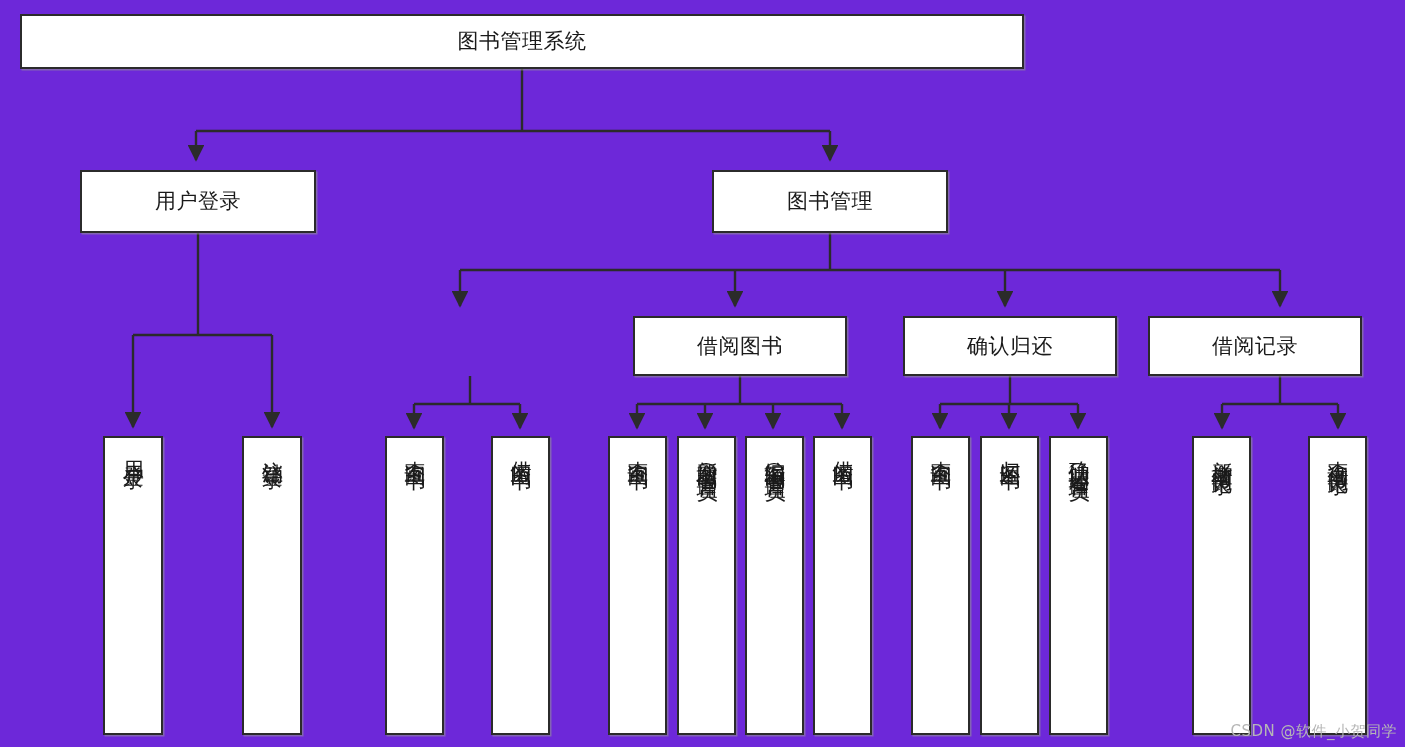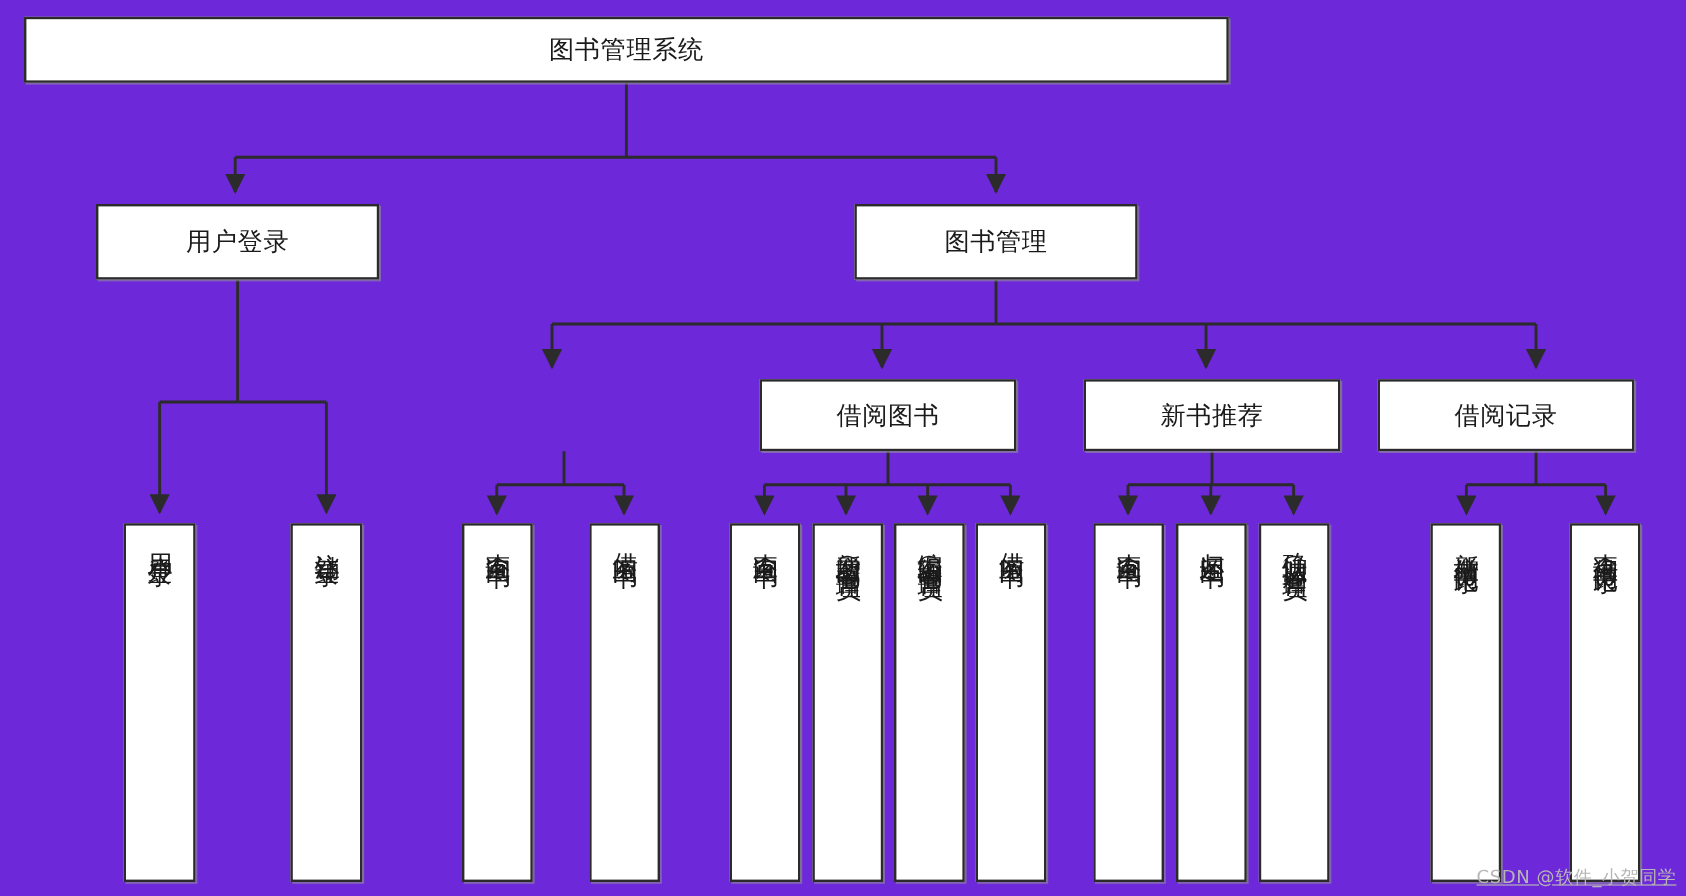--- a/index.html
+++ b/index.html
@@ -56,21 +56,20 @@
     white-space: nowrap;
   }
   .watermark {
     position: absolute;
     right: 8px;
     bottom: 6px;
     font-size: 15px;
     color: #b6b6b6;
     letter-spacing: 0.5px;
     white-space: nowrap;
-    text-decoration: underline;
   }
 </style>
 </head>
 <body>
 
 <div id="diagram-root">
 
   <svg class="edges" viewBox="0 0 1405 747">
     <defs>
       <marker id="arrow" viewBox="0 0 10 10" refX="9" refY="5" markerWidth="7" markerHeight="7" orient="auto-start-reverse">
@@ -131,21 +130,21 @@
     <span class="label">用户登录</span>
   </div>
   <div class="node" style="left:712px; top:170px; width:236px; height:63px;">
     <span class="label">图书管理</span>
   </div>
 
   <div class="node" style="left:633px; top:316px; width:214px; height:60px;">
     <span class="label">借阅图书</span>
   </div>
   <div class="node" style="left:903px; top:316px; width:214px; height:60px;">
-    <span class="label">新书推荐</span>
+    <span class="label">确认归还</span>
   </div>
   <div class="node" style="left:1148px; top:316px; width:214px; height:60px;">
     <span class="label">借阅记录</span>
   </div>
 
   <div class="node vertical" style="left:103px; top:436px; width:60px; height:299px;">
     <span class="label">用户登录</span>
   </div>
   <div class="node vertical" style="left:242px; top:436px; width:60px; height:299px;">
     <span class="label">注销登录</span>

